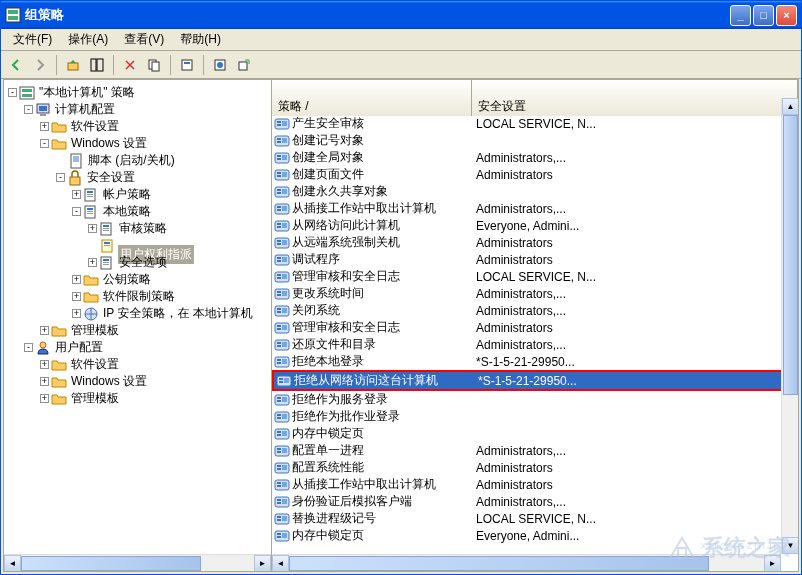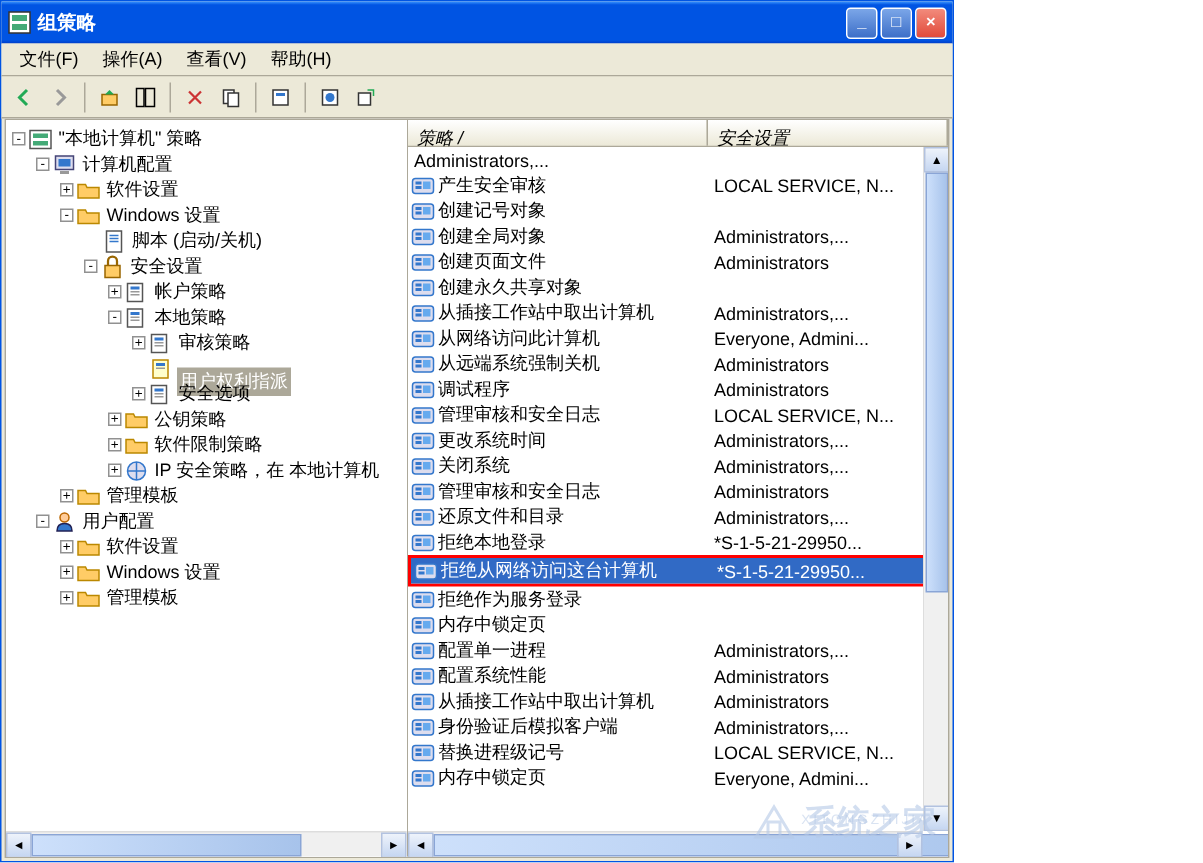--- a/index.html
+++ b/index.html
@@ -1,17 +1,17 @@
 <!DOCTYPE html>
 <html><head>
 <meta charset="utf-8">
 <style>
 * { box-sizing: border-box; margin: 0; padding: 0; }
 body { font-family: "Microsoft YaHei", SimSun, Arial, sans-serif; font-size: 12px; background: #fff; overflow: hidden; }
-.window { width: 636px; height: 575px; border: 1px solid #0054e3; background: #ece9d8; display: flex; flex-direction: column; }
+.window { width: 802px; height: 575px; border: 1px solid #0054e3; background: #ece9d8; display: flex; flex-direction: column; }
 .titlebar { height: 28px; background: linear-gradient(to bottom, #3a95ff 0%, #0054e3 8%, #0054e3 92%, #003cc7 100%); display: flex; align-items: center; padding: 0 4px; color: #fff; }
 .titlebar-icon { width: 16px; height: 16px; margin-right: 4px; display: inline-flex; }
 .titlebar-text { flex: 1; font-size: 13px; font-weight: bold; }
 .titlebar-buttons { display: flex; gap: 2px; }
 .titlebar-btn { width: 21px; height: 21px; border: 1px solid #fff; border-radius: 3px; display: flex; align-items: center; justify-content: center; font-size: 11px; font-weight: bold; cursor: pointer; }
 .min-btn, .max-btn { background: linear-gradient(to bottom, #7ba6e8, #3d6fc8); color: #fff; }
 .close-btn { background: linear-gradient(to bottom, #f28b7c, #e14a3a); color: #fff; }
 .menubar { height: 22px; background: #ece9d8; display: flex; align-items: center; padding: 0 4px; border-bottom: 1px solid #aca899; }
 .menu-item { padding: 2px 8px; cursor: pointer; }
 .toolbar { height: 28px; background: #ece9d8; display: flex; align-items: center; padding: 2px 4px; border-bottom: 1px solid #aca899; gap: 2px; }
@@ -20,21 +20,21 @@
 .main { flex: 1; display: flex; overflow: hidden; background: #fff; margin: 0 2px 2px 2px; border: 1px solid #aca899; }
 .tree-pane { width: 268px; border-right: 1px solid #aca899; overflow: auto; padding: 4px 2px; background: #fff; position: relative; }
 .list-pane { flex: 1; overflow: auto; background: #fff; position: relative; }
 .tree-item { display: flex; align-items: center; height: 17px; white-space: nowrap; cursor: pointer; }
 .tree-toggle { width: 14px; text-align: center; font-size: 9px; cursor: pointer; color: #000; }
 .tree-toggle.box { border: 1px solid #919191; width: 9px; height: 9px; line-height: 7px; margin: 0 2px; background: #fff; }
 .tree-icon { width: 16px; height: 16px; margin-right: 2px; display: inline-flex; align-items: center; justify-content: center; }
 .tree-label { padding: 1px 2px; }
 .tree-label.current { background: #aca899; color: #fff; margin-top: 18px; }
 .list-header { display: flex; background: #ece9d8; border-bottom: 1px solid #aca899; height: 18px; position: sticky; top: 0; }
-.list-col { padding: 4px 6px; border-right: 1px solid #aca899; background: linear-gradient(to bottom, #fff, #ece9d8); cursor: pointer; font-style: italic; }
+.list-col { padding: 18px 6px; border-right: 1px solid #aca899; background: linear-gradient(to bottom, #fff, #ece9d8); cursor: pointer; }
 .list-col:first-child { width: 200px; }
 .list-col:nth-child(2) { flex: 1; }
 .list-row { display: flex; align-items: center; height: 17px; cursor: pointer; }
 .list-row.highlighted { background: #316ac5; color: #fff; }
 .highlight-box { border: 2px solid #ff0000; position: relative; }
 .list-cell1 { width: 200px; padding-left: 2px; display: flex; align-items: center; overflow: hidden; white-space: nowrap; }
 .list-cell2 { flex: 1; padding-left: 4px; overflow: hidden; white-space: nowrap; }
 .list-icon { width: 16px; height: 16px; margin-right: 2px; flex-shrink: 0; }
 .scrollbar-v { position: absolute; right: 0; top: 0; bottom: 0; width: 17px; background: #f0f0f0; border-left: 1px solid #ddd; }
 .scrollbar-h { position: absolute; left: 0; right: 17px; bottom: 0; height: 17px; background: #f0f0f0; border-top: 1px solid #ddd; }
@@ -546,20 +546,32 @@
             <div class="list-cell2"></div>
           </div>
           <div class="list-row">
             <div class="list-cell1">
               <span class="list-icon"><svg width="16" height="16" viewBox="0 0 16 16">
                   <rect x="1" y="3" width="14" height="10" rx="2" fill="#dde" stroke="#37c"></rect>
                   <rect x="3" y="5" width="4" height="2" fill="#37c"></rect>
                   <rect x="3" y="8" width="4" height="2" fill="#37c"></rect>
                   <rect x="8" y="5" width="5" height="5" fill="#6ae"></rect>
                 </svg></span>
+              <span>拒绝作为批作业登录</span>
+            </div>
+            <div class="list-cell2"></div>
+          </div>
+          <div class="list-row">
+            <div class="list-cell1">
+              <span class="list-icon"><svg width="16" height="16" viewBox="0 0 16 16">
+                  <rect x="1" y="3" width="14" height="10" rx="2" fill="#dde" stroke="#37c"></rect>
+                  <rect x="3" y="5" width="4" height="2" fill="#37c"></rect>
+                  <rect x="3" y="8" width="4" height="2" fill="#37c"></rect>
+                  <rect x="8" y="5" width="5" height="5" fill="#6ae"></rect>
+                </svg></span>
               <span>内存中锁定页</span>
             </div>
             <div class="list-cell2"></div>
           </div>
           <div class="list-row">
             <div class="list-cell1">
               <span class="list-icon"><svg width="16" height="16" viewBox="0 0 16 16">
                   <rect x="1" y="3" width="14" height="10" rx="2" fill="#dde" stroke="#37c"></rect>
                   <rect x="3" y="5" width="4" height="2" fill="#37c"></rect>
                   <rect x="3" y="8" width="4" height="2" fill="#37c"></rect>

